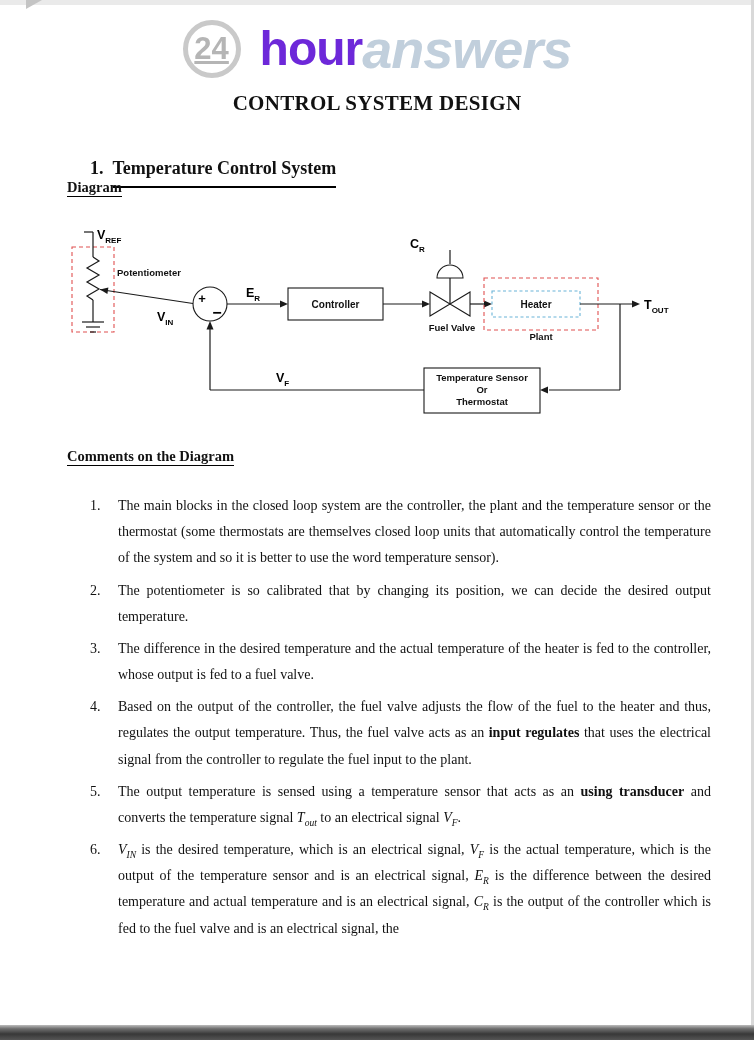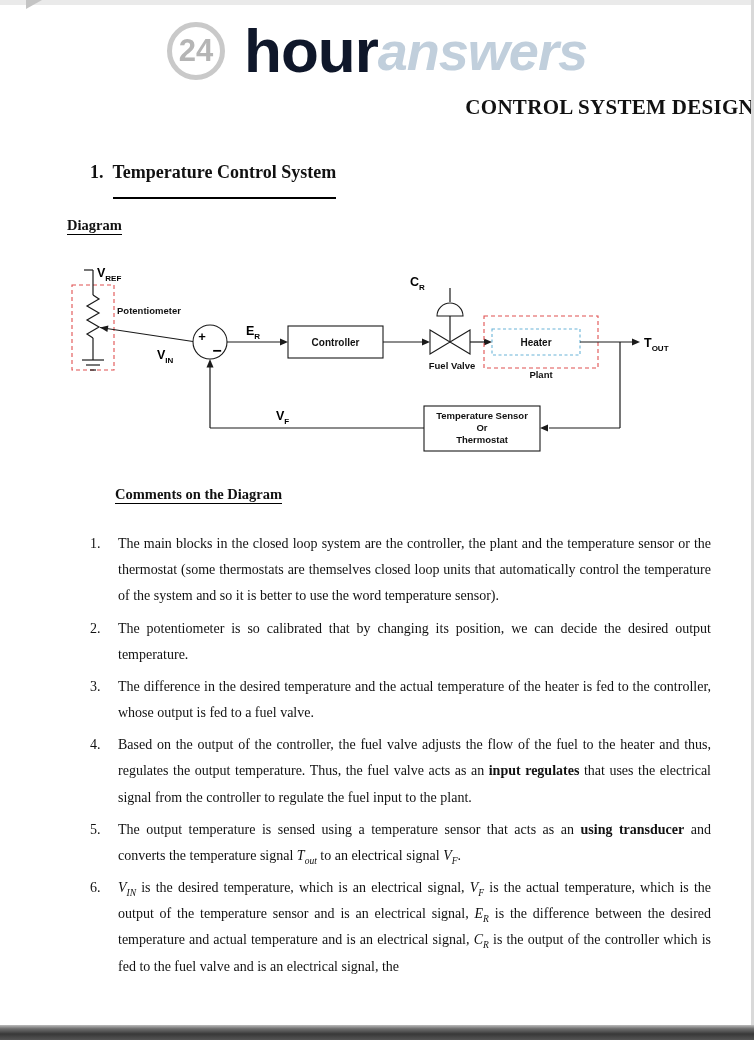--- a/index.html
+++ b/index.html
@@ -12,31 +12,31 @@
   .right-edge { position:absolute; top:0; right:0; bottom:0; width:3px; background:#d9d9d9; }
   .bottom-bar { position:absolute; bottom:0; left:0; right:0; height:15px;
                 background:linear-gradient(to bottom,#bdbdbd 0%,#6e6e6e 25%,#383838 60%,#555 100%); }
 
   .content { padding:0 43px 0 67px; }
 
   .logo { display:flex; align-items:center; justify-content:center; margin-top:20px;
           font-family:"Liberation Sans",sans-serif; font-weight:bold; }
   .logo-badge { width:58px; height:58px; border:5px solid #c9c9c9; border-radius:50%;
                 color:#b5b5b5; font-size:31px; display:flex; align-items:center; justify-content:center;
-                margin-right:3px; flex:none; }
-  .logo-hour { color:#0f172a; font-size:62px; letter-spacing:-1px; line-height:1;margin-left:16px; }
+                margin-right:3px; flex:none;text-decoration:underline; }
+  .logo-hour { color:#6d28d9; font-size:48px; letter-spacing:-1px; line-height:1;margin-left:16px; }
   .logo-answers { color:#c1cfdc; font-size:54px; letter-spacing:-1px; line-height:1;font-style:italic; }
 
-  .doc-title { text-align:right; font-weight:bold; font-size:21px; margin-top:13px; letter-spacing:.3px; }
+  .doc-title { text-align:center; font-weight:bold; font-size:21px; margin-top:13px; letter-spacing:.3px; }
 
   .section { margin:42px 0 0 23px; font-size:18px; font-weight:bold; }
-  .sec-title { border-bottom:2px solid #000; padding-bottom:15px; margin-left:9px; }
-
-  .subhead { font-weight:bold; font-size:14.5px; margin-top:34px; }
-  .subhead-comments { margin-top:22px;margin-left:48px; }
+  .sec-title { border-bottom:2px solid #000; padding-bottom:8px; margin-left:9px; }
+
+  .subhead { font-weight:bold; font-size:14.5px; }
+  .subhead-comments { margin-top:22px; }
   .u { border-bottom:1.5px solid #000; padding-bottom:1px; }
 
   .diagram-wrap { margin-top:26px; margin-left:-7px; }
 
   
   .blk { fill:#fff; stroke:#1a1a1a; stroke-width:1.1; }
   .ln  { stroke:#1a1a1a; stroke-width:1.2; fill:none; }
   .arr { fill:#1a1a1a; stroke:none; }
   .lbl   { font:bold 10px "Liberation Sans",sans-serif; fill:#111; }
   .lbl-s { font:bold 9.5px "Liberation Sans",sans-serif; fill:#111; }

